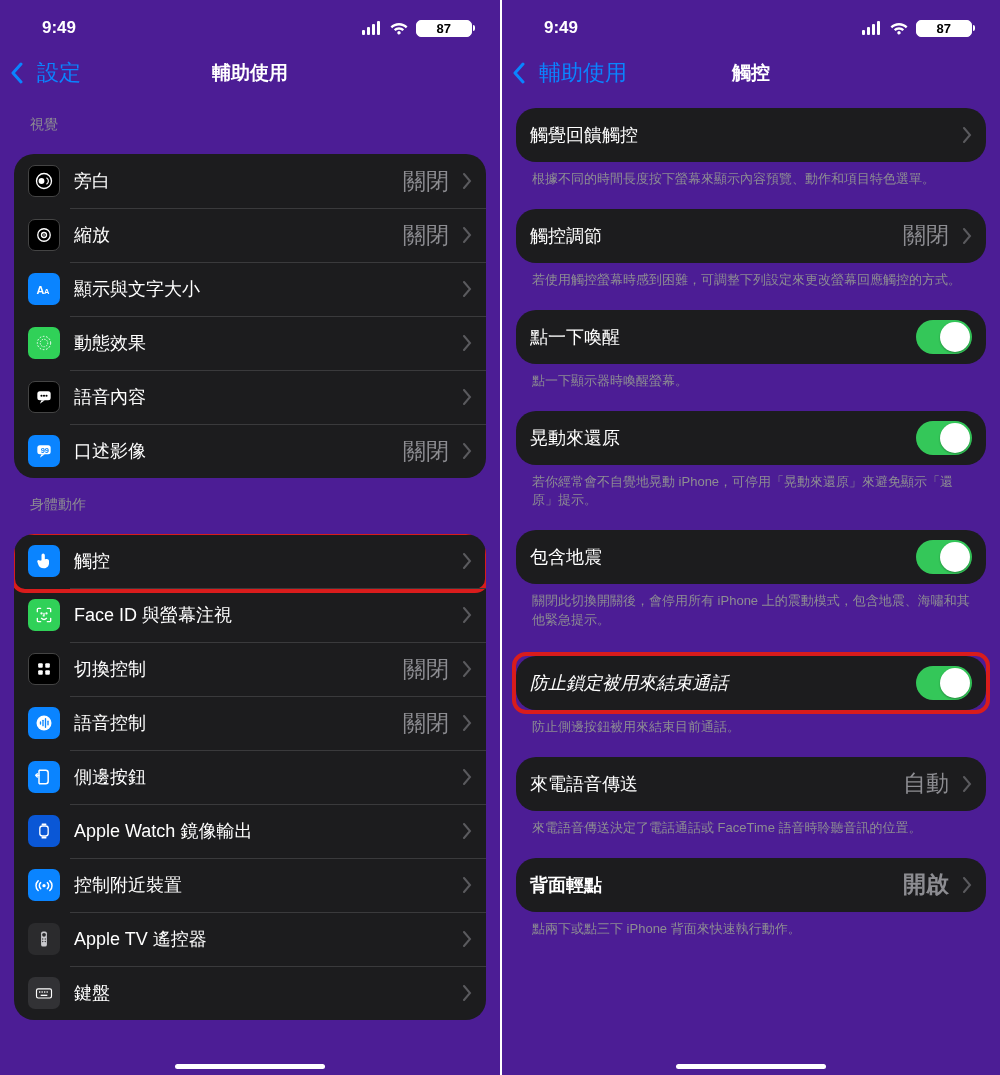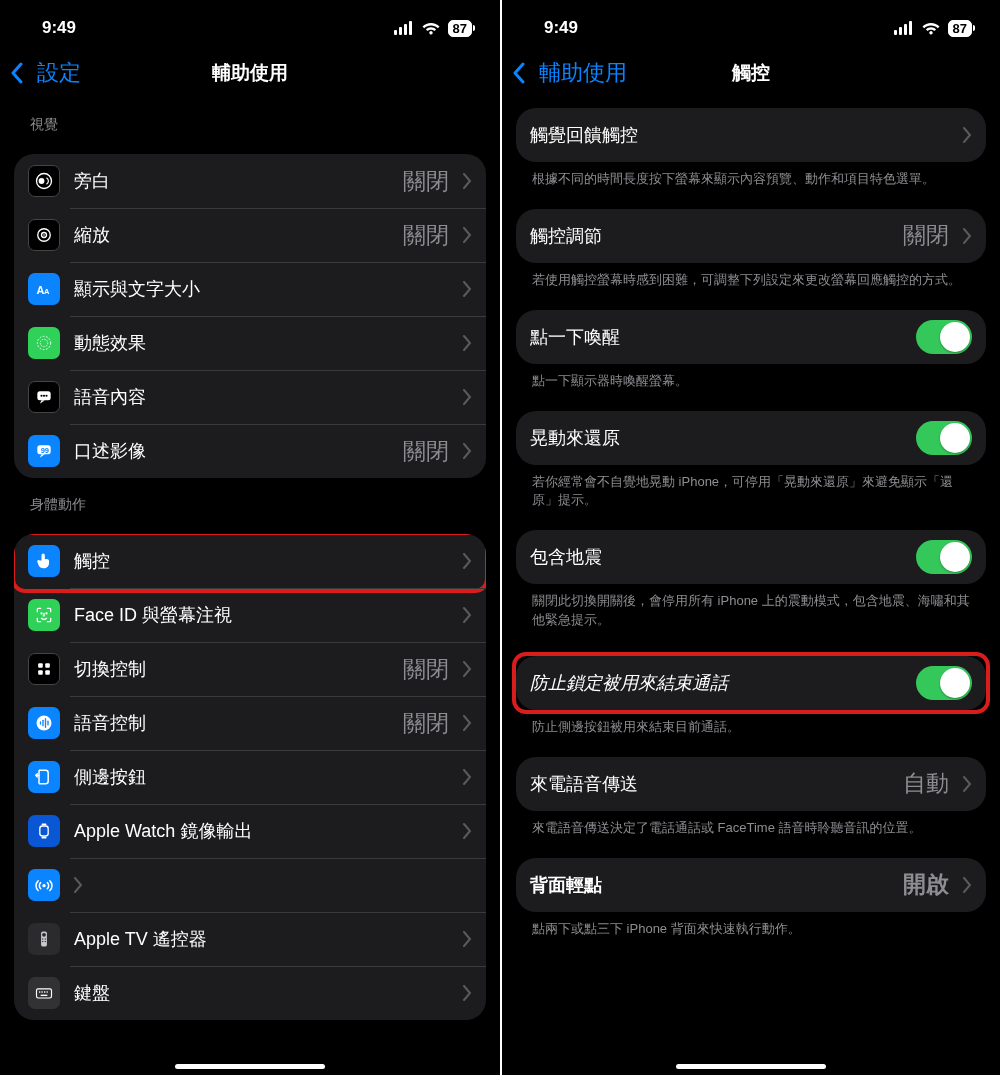--- a/index.html
+++ b/index.html
@@ -6,21 +6,21 @@
   body {
     background: #fff;
     font-family: -apple-system, BlinkMacSystemFont, "Helvetica Neue", Arial, sans-serif;
     width: 1000px;
     height: 1075px;
     display: flex;
   }
   .phone {
     width: 500px;
     height: 1075px;
-    background: #000000;
+    background: #4c1d95;
     color: #fff;
     display: flex;
     flex-direction: column;
     position: relative;
     overflow: hidden;
   }
   .phone + .phone { border-left: 2px solid #fff; }
 
   
   .statusbar {
@@ -29,21 +29,21 @@
     align-items: center;
     justify-content: space-between;
     padding: 8px 28px 0 42px;
     font-size: 17px;
     font-weight: 600;
   }
   .statusbar .right { display: flex; align-items: center; gap: 7px; }
   .battery-box {
     border: 1.5px solid #fff;
     border-radius: 5px;
-    padding: 1px 4px;
+    padding: 1px 20px;
     font-size: 13px;
     font-weight: 700;
     line-height: 1;
     position: relative;
     background: #fff;
     color: #000;
   }
   .battery-box::after {
     content: '';
     position: absolute;
@@ -438,20 +438,21 @@
       <div class="row">
         <div class="icon-box bg-blue">
           <svg viewBox="0 0 24 24">
               <g stroke="#fff" stroke-width="1.8" fill="none" stroke-linecap="round">
                 <path d="M5 7c-1.6 1.4-2.6 3.5-2.6 5.8s1 4.4 2.6 5.8M8 9.2c-1 .9-1.6 2.1-1.6 3.6s.6 2.7 1.6 3.6"></path>
                 <path d="M19 7c1.6 1.4 2.6 3.5 2.6 5.8s-1 4.4-2.6 5.8M16 9.2c1 .9 1.6 2.1 1.6 3.6s-.6 2.7-1.6 3.6"></path>
               </g>
               <circle cx="12" cy="12.8" r="2" fill="#fff"></circle>
             </svg>
         </div>
+        <div class="row-label">控制附近裝置</div>
         <span class="chev">
             <svg viewBox="0 0 9 16">
               <path d="M1 1l6 7-6 7" stroke="currentColor" stroke-width="2" fill="none" stroke-linecap="round"></path>
             </svg>
           </span>
       </div>
       <div class="row">
         <div class="icon-box bg-remote">
           <svg viewBox="0 0 24 24">
               <rect x="8.5" y="3" width="7" height="18" rx="2.2" fill="#c9c9cd"></rect>

